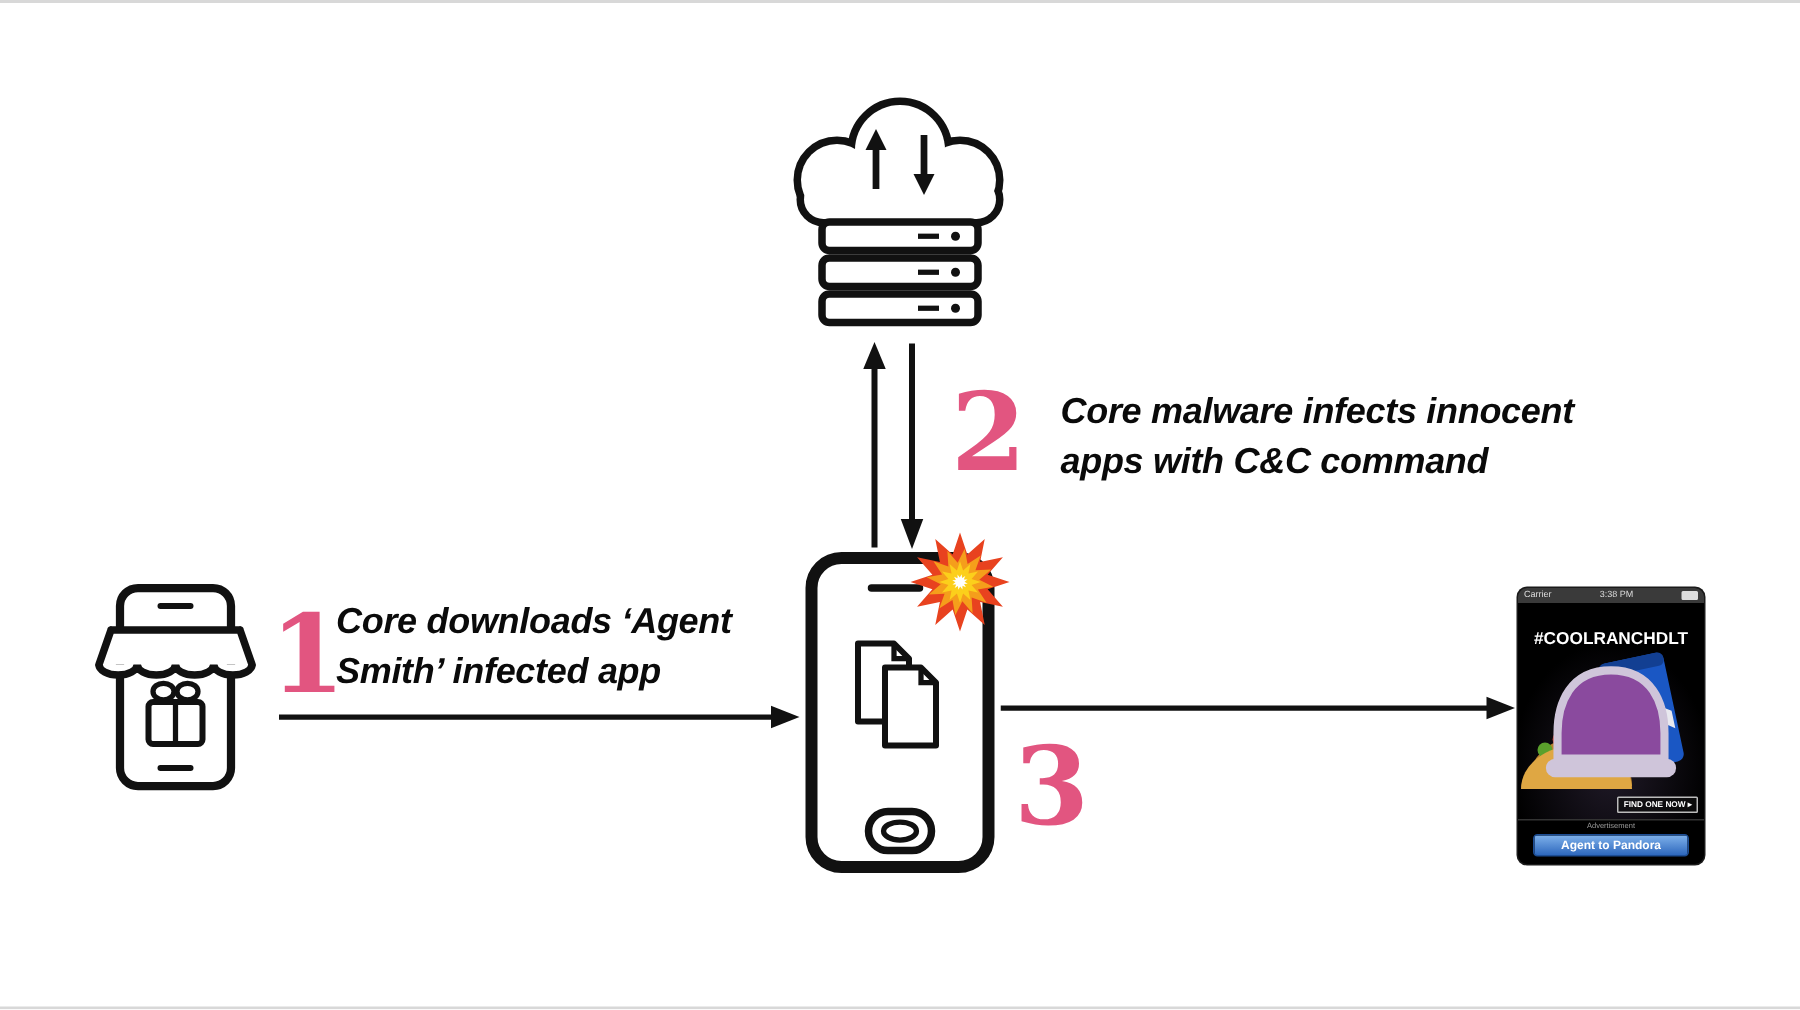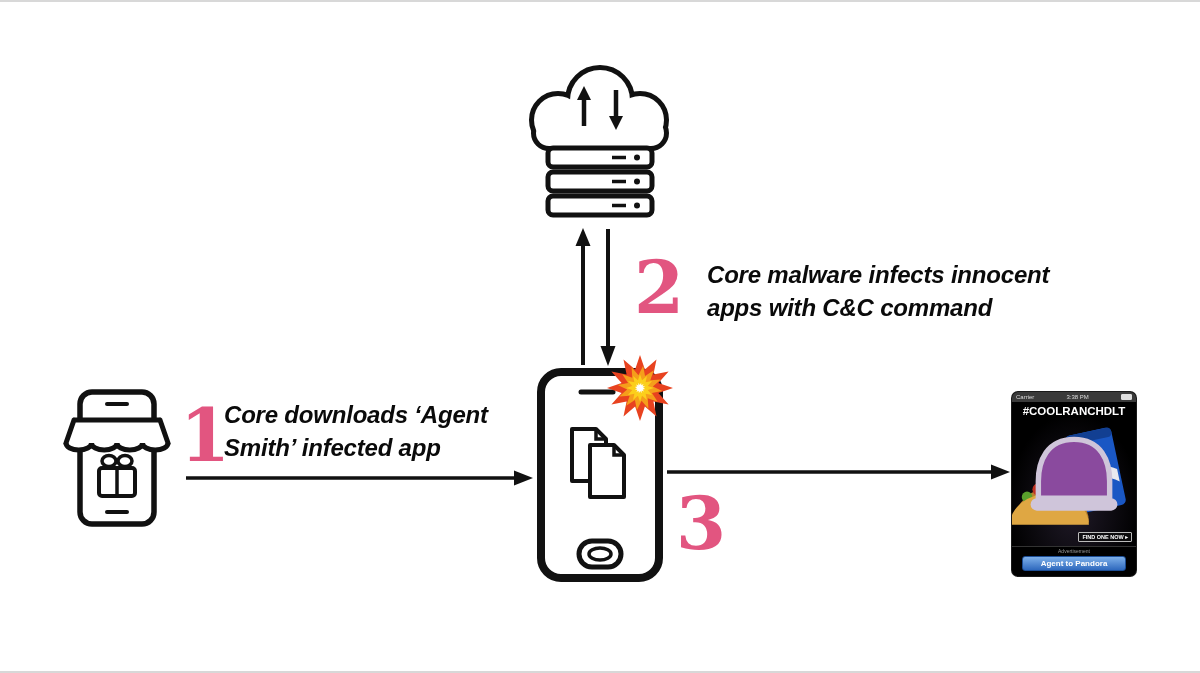--- a/index.html
+++ b/index.html
@@ -13,21 +13,21 @@
              color:#0a0a0a;letter-spacing:-0.2px;}
   svg{display:block;}
   
   .ad{position:absolute;left:1012px;top:392px;width:124px;height:184px;background:#000;
       border-radius:6px;display:flex;flex-direction:column;overflow:hidden;
       box-shadow:0 0 0 1px #1a1a1a;}
   .ad-status{display:flex;justify-content:space-between;align-items:center;height:10px;
              padding:0 4px;font-size:6px;color:#ddd;background:#3a3a3a;flex:0 0 auto;}
   .battery{width:9px;height:4px;border:1px solid #ddd;border-radius:1px;background:#ddd;}
   .ad-headline{flex:0 0 auto;color:#fff;font-weight:700;font-size:11.5px;text-align:center;
-               padding:3px 0 1px 0;letter-spacing:0;}
+               padding:18px 0 1px 0;letter-spacing:0;}
   .ad-image{position:relative;flex:1 1 auto;background:radial-gradient(ellipse at 50% 70%,#201a28 0%,#000 75%);}
   .ad-image > svg{position:absolute;left:0;top:0;width:100%;height:100%;}
   .ad-cta{position:absolute;right:4px;bottom:4px;font-size:5.5px;font-weight:700;color:#fff;
           border:1px solid #bbb;padding:1px 3px;border-radius:1px;background:rgba(15,15,15,.65);}
   .ad-logo{position:absolute;left:4px;bottom:3px;}
   .ad-adlabel{flex:0 0 auto;font-size:5px;color:#999;text-align:center;
               border-top:1px solid #333;padding-top:1px;}
   .ad-skip{flex:0 0 auto;margin:2px auto 5px auto;width:104px;height:15px;line-height:14px;
            text-align:center;color:#fff;font-size:8px;font-weight:700;border-radius:3px;
            background:linear-gradient(#7db0ea,#2e68bd);border:1px solid #1c4d94;

